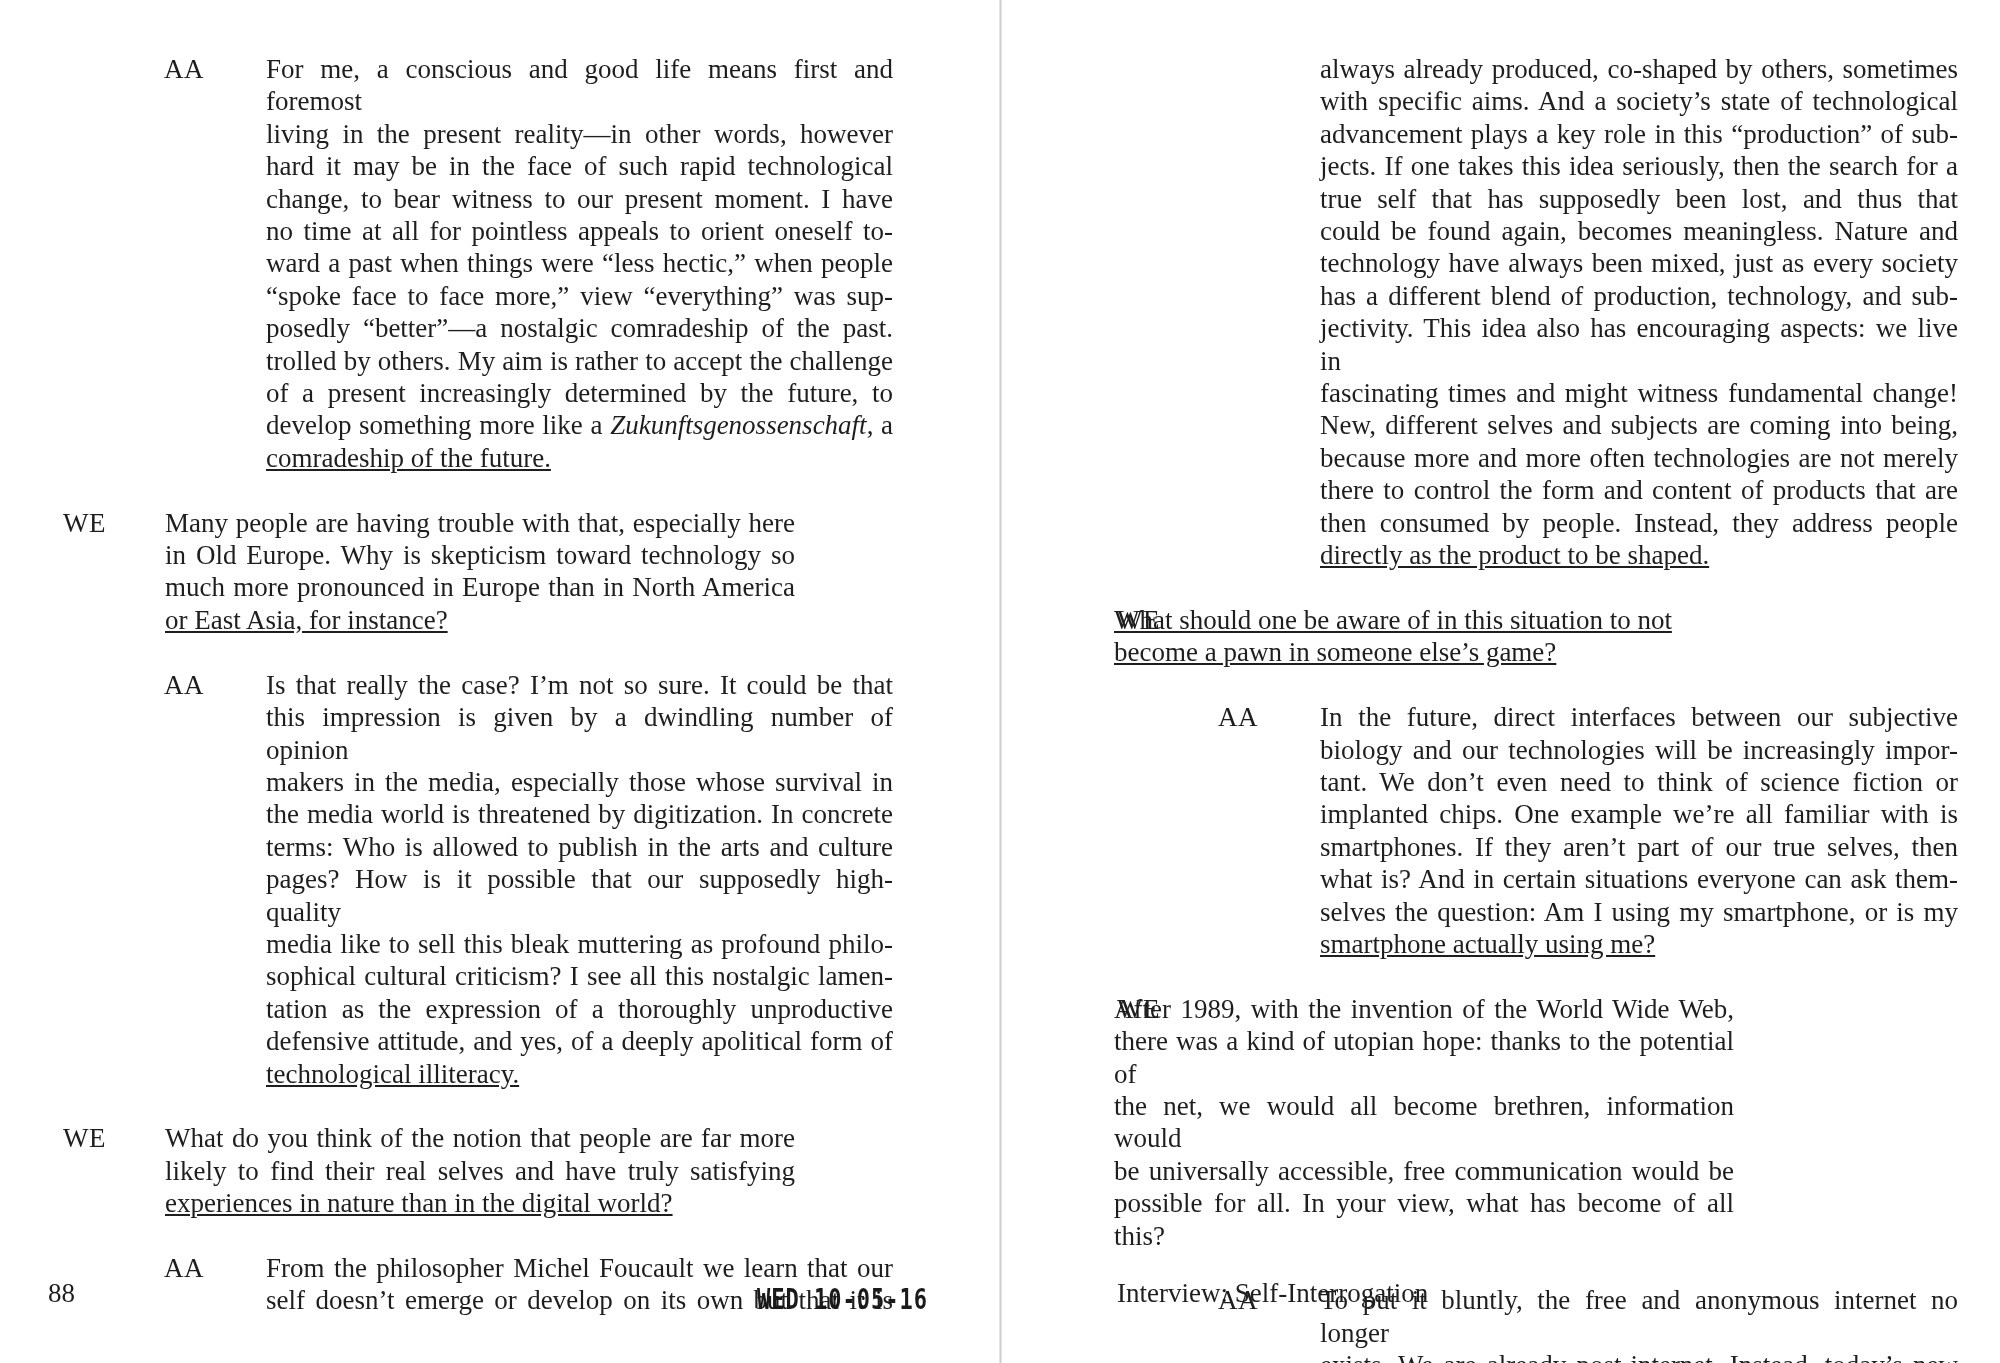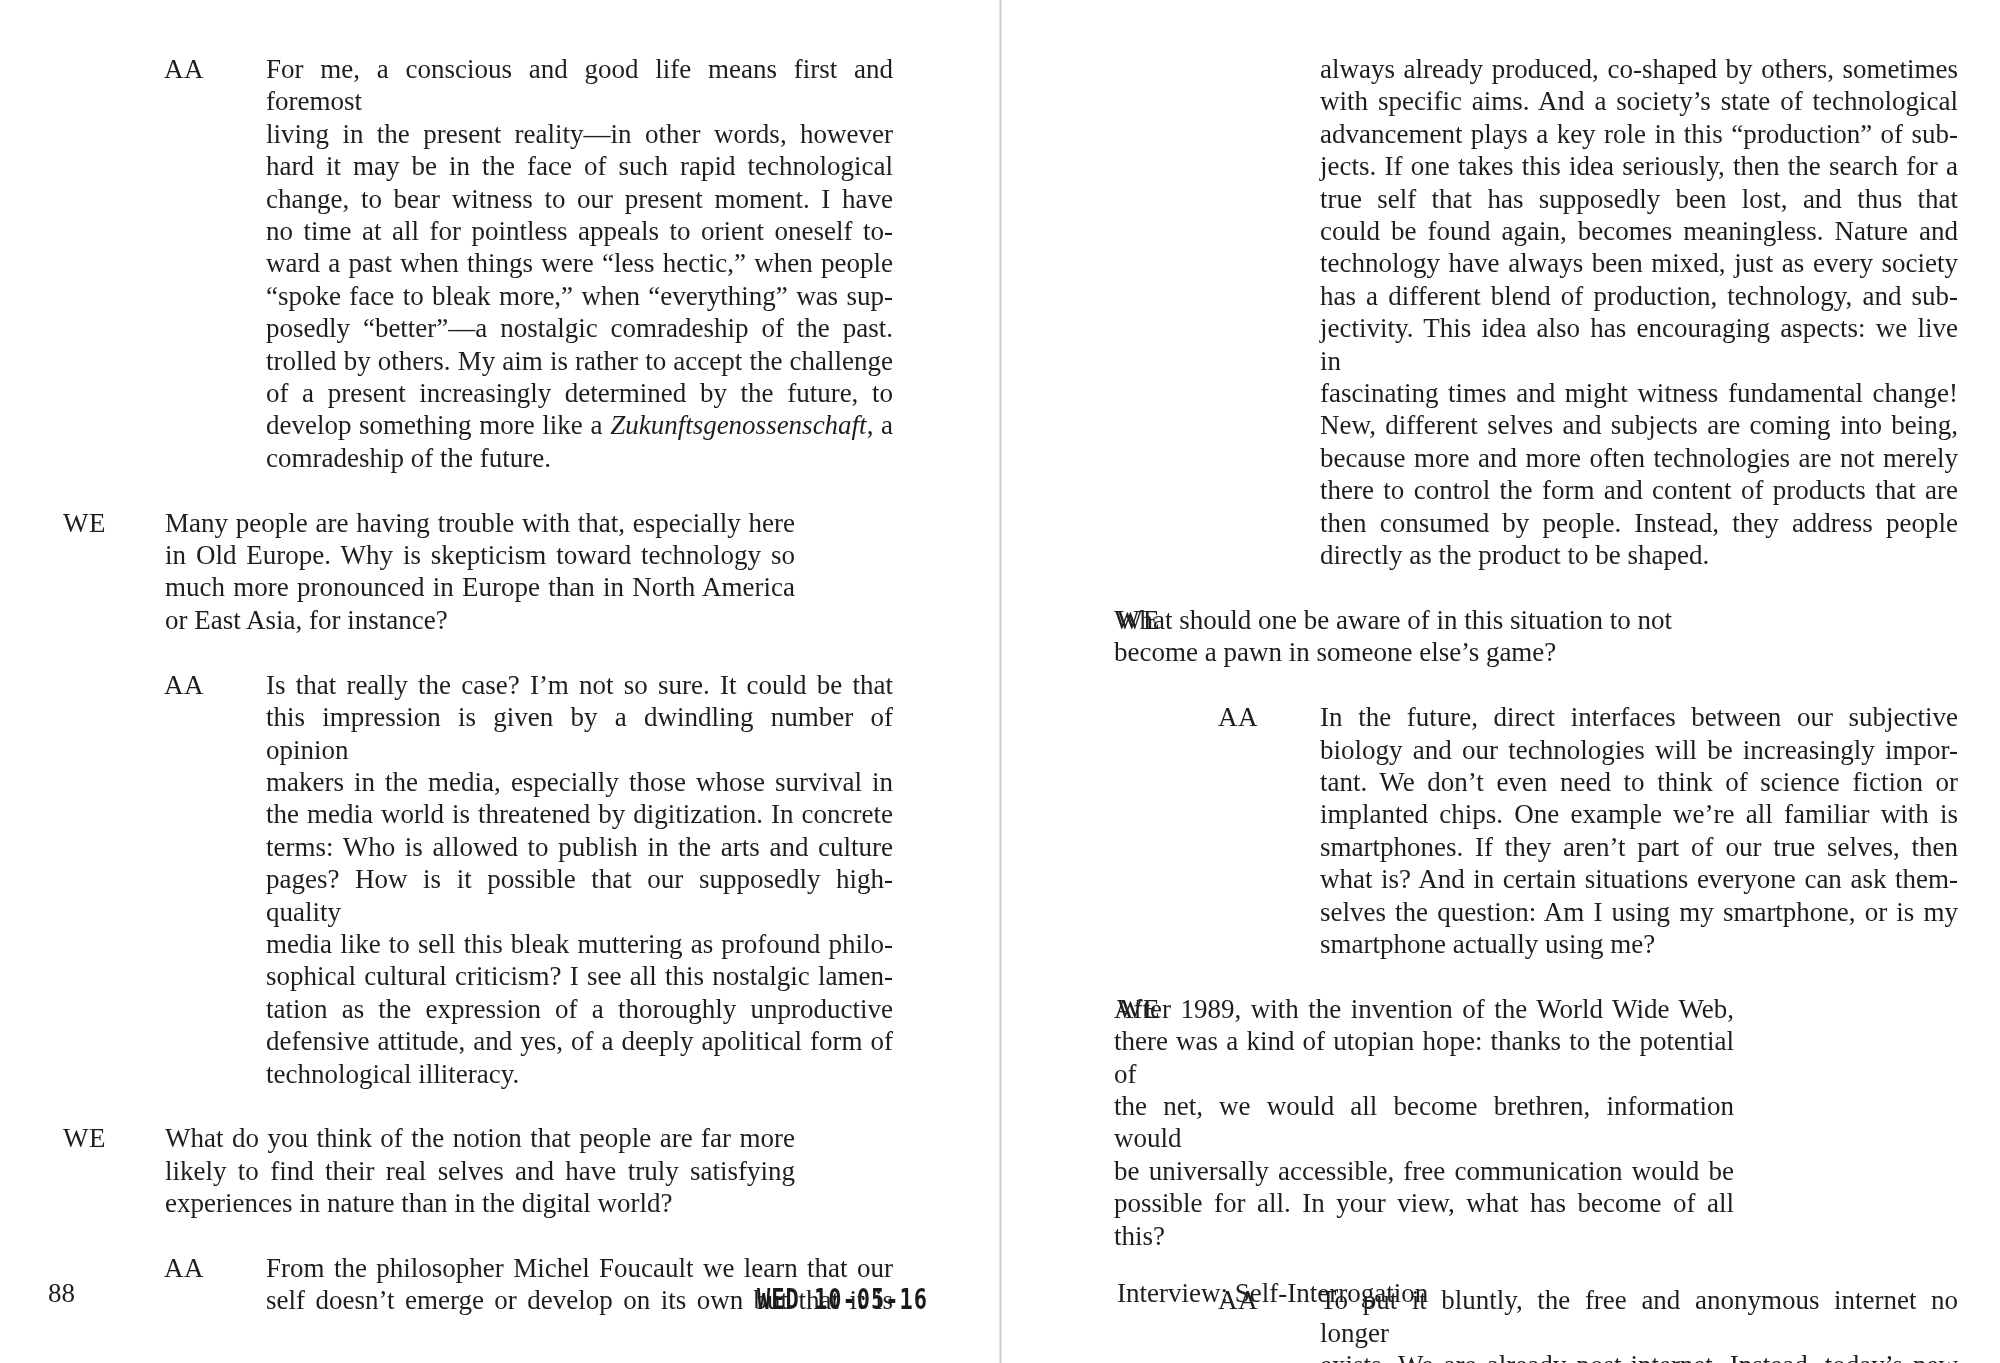--- a/index.html
+++ b/index.html
@@ -27,21 +27,21 @@
   .page-left .a .text { margin-left: 266px; width: 627px; }
 
   
   .page-right .q .speaker { left: 115px; }
   .page-right .q .text { margin-left: 112px; width: 620px; }
   .page-right .a .speaker { left: 216px; }
   .page-right .a .text { margin-left: 318px; width: 638px; }
   .page-right .a.cont .text { margin-left: 318px; }
 
   .text span.line { display: block; text-align: justify; text-align-last: justify; }
-  .text span.line.last { text-align-last: left; }
+  .text span.line.last { text-align-last: left; text-decoration: underline; }
 
   .footer { position: absolute; top: 1277px; font-size: 27px; line-height: 32px; }
   .folio-left { left: 48px; }
   .stamp { left: 757px; font-family: "DejaVu Sans Mono", "Liberation Mono", monospace;
            font-size: 22px; letter-spacing: 1px; transform: scaleY(1.25); transform-origin: left top;
            top: 1280px; color: #1a1a1a; font-weight: bold; }
   .running-head { left: 115px; }
   .folio-right { right: 42px; }
 </style>
 </head>
@@ -54,21 +54,21 @@
 
       <div class="block a">
         <span class="speaker">AA</span>
         <div class="text">
           <span class="line">For me, a conscious and good life means first and foremost</span>
           <span class="line">living in the present reality—in other words, however</span>
           <span class="line">hard it may be in the face of such rapid technological</span>
           <span class="line">change, to bear witness to our present moment. I have</span>
           <span class="line">no time at all for pointless appeals to orient oneself to-</span>
           <span class="line">ward a past when things were “less hectic,” when people</span>
-          <span class="line">“spoke face to bleak more,” when “everything” was sup-</span>
+          <span class="line">“spoke face to face more,” view “everything” was sup-</span>
           <span class="line">posedly “better”—a nostalgic comradeship of the past.</span>
           <span class="line">trolled by others. My aim is rather to accept the challenge</span>
           <span class="line">of a present increasingly determined by the future, to</span>
           <span class="line"><span>develop something more like a </span><em>Zukunftsgenossenschaft</em><span>, a</span></span>
           <span class="line last">comradeship of the future.</span>
         </div>
       </div>
 
       <div class="block q">
         <span class="speaker">WE</span>

